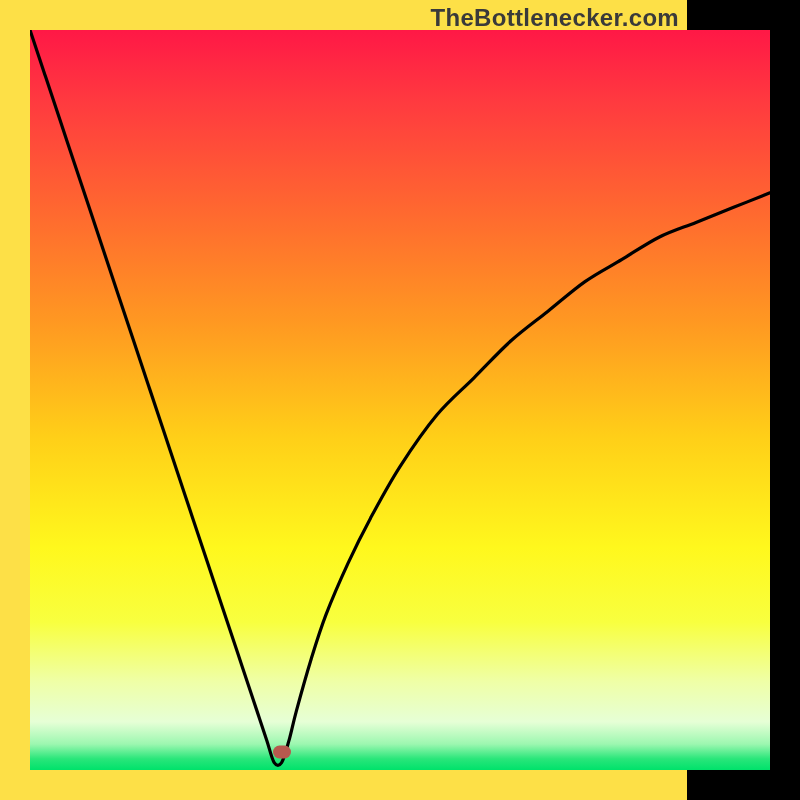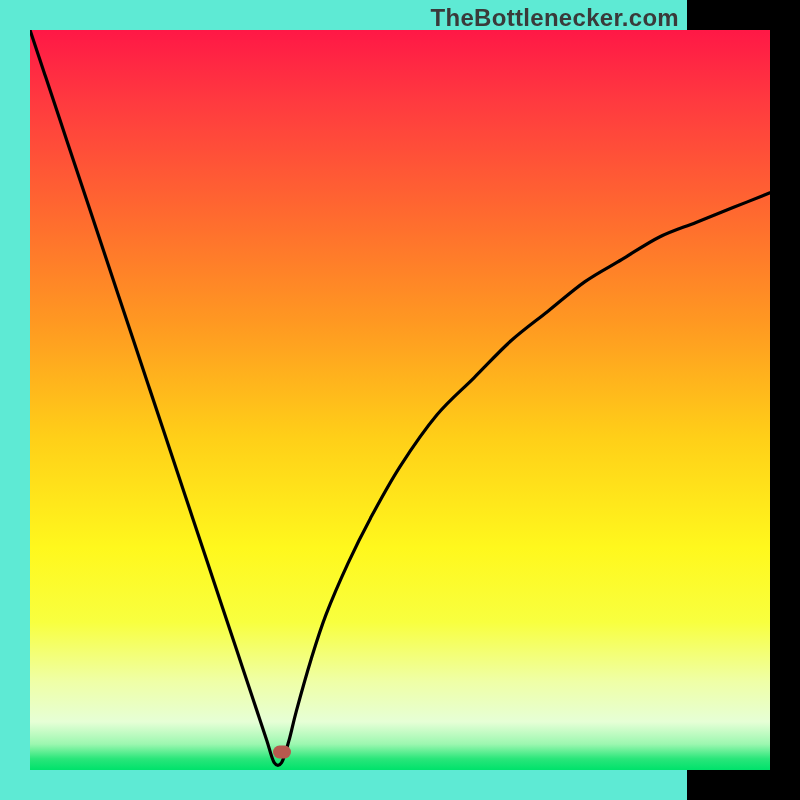--- a/index.html
+++ b/index.html
@@ -8,21 +8,21 @@
     width: 800px;
     height: 800px;
     overflow: hidden;
     background: #000;
     font-family: Arial, Helvetica, sans-serif;
   }
   .frame {
     position: relative;
     width: 687px;
     height: 800px;
-    background: #5eead4;
+    background: #fde047;
   }
   .plot-area {
     position: absolute;
     left: 30px;
     top: 30px;
     width: 740px;
     height: 740px;
   }
   svg.gradient-svg {
     position: absolute;

